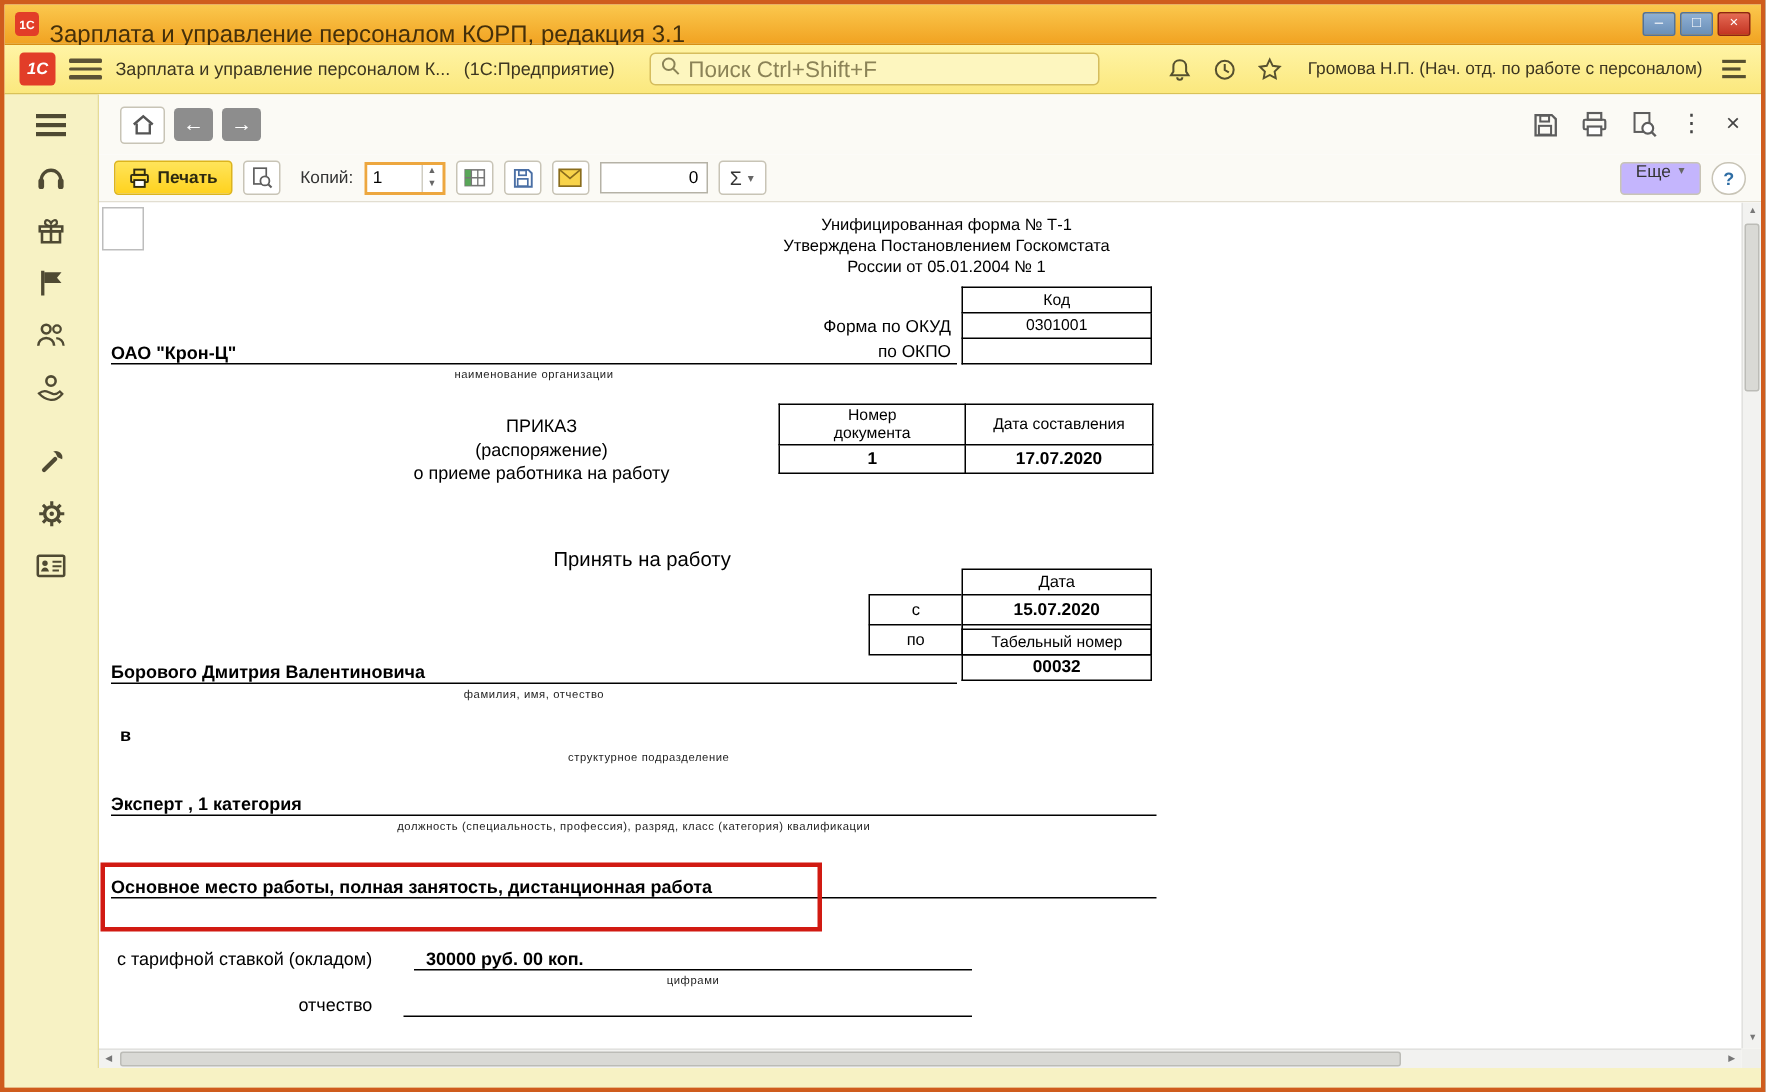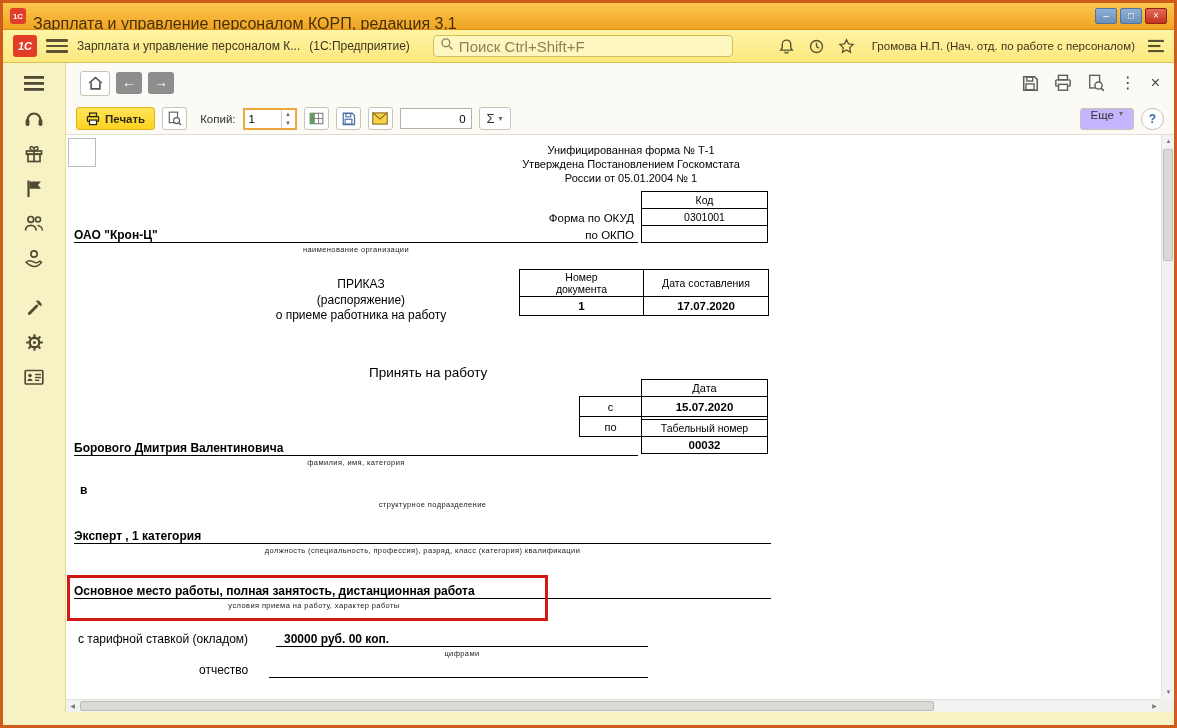--- a/index.html
+++ b/index.html
@@ -413,35 +413,34 @@
                 </tr>
             <tr>
                   <td class="bv" style="height:17px">00032</td>
                 </tr>
           </tbody>
             </table>
 
           <div class="f-line" style="left:8px;top:302px;width:564px;height:19px">
             <span>Борового Дмитрия Валентиновича</span>
           </div>
-          <div class="f-caption" style="left:8px;top:323px;width:564px">фамилия, имя, категория</div>
+          <div class="f-caption" style="left:8px;top:323px;width:564px">фамилия, имя, отчество</div>
 
           <div class="f-label" style="left:14px;top:348px;font-weight:bold;font-size:12px">в</div>
           <div class="f-caption" style="left:28px;top:365px;width:677px">структурное подразделение</div>
 
           <div class="f-line" style="left:8px;top:390px;width:697px;height:19px">
             <span>Эксперт , 1 категория</span>
           </div>
           <div class="f-caption" style="left:8px;top:411px;width:697px">должность (специальность, профессия), разряд, класс (категория) квалификации</div>
 
           <div class="red-box" style="left:1px;top:440px;width:481px;height:46px"></div>
           <div class="f-line" style="left:8px;top:446px;width:697px;height:18px">
             <span>Основное место работы, полная занятость, дистанционная работа</span>
           </div>
-          <div class="f-caption" style="left:8px;top:466px;width:480px">условия приема на работу, характер работы</div>
 
           <div class="f-label" style="left:12px;top:497px;font-size:12px">с тарифной ставкой (окладом)</div>
           <div class="f-line" style="left:210px;top:494px;width:372px;height:18px;padding-left:8px">
             <span>30000 руб. 00 коп.</span>
           </div>
           <div class="f-caption" style="left:210px;top:514px;width:372px">цифрами</div>
 
           <div class="f-label" style="left:133px;top:528px;font-size:12px">отчество</div>
           <div class="f-line" style="left:203px;top:526px;width:379px;height:17px"></div>
 

